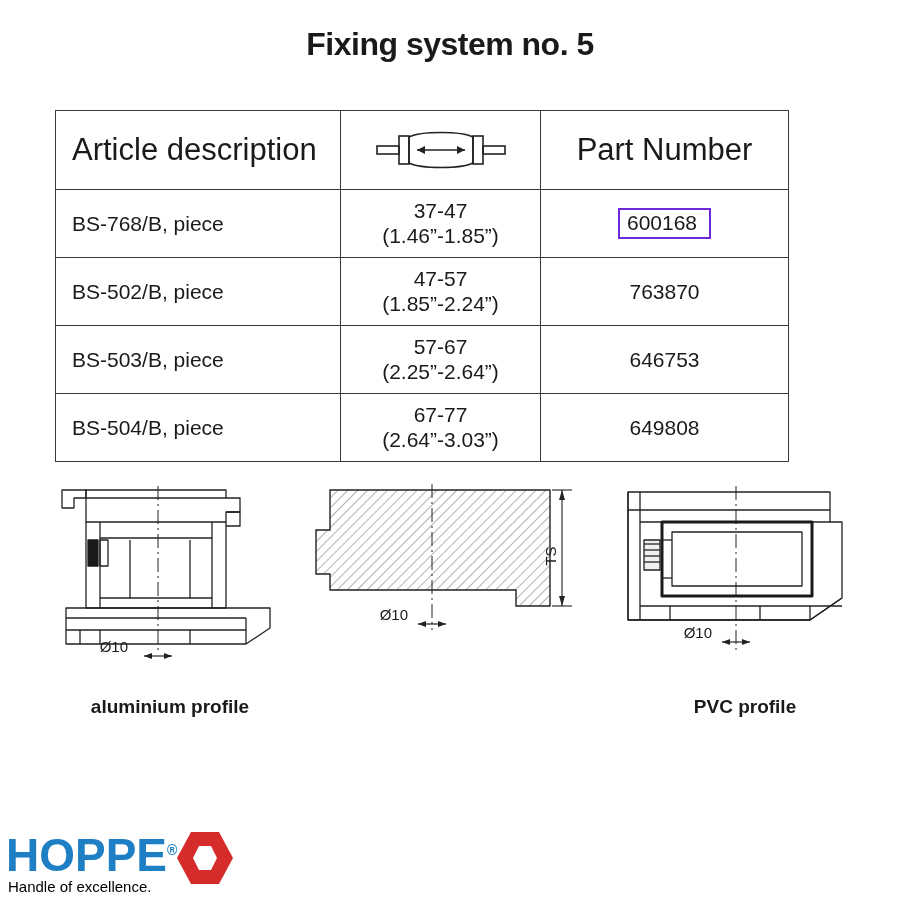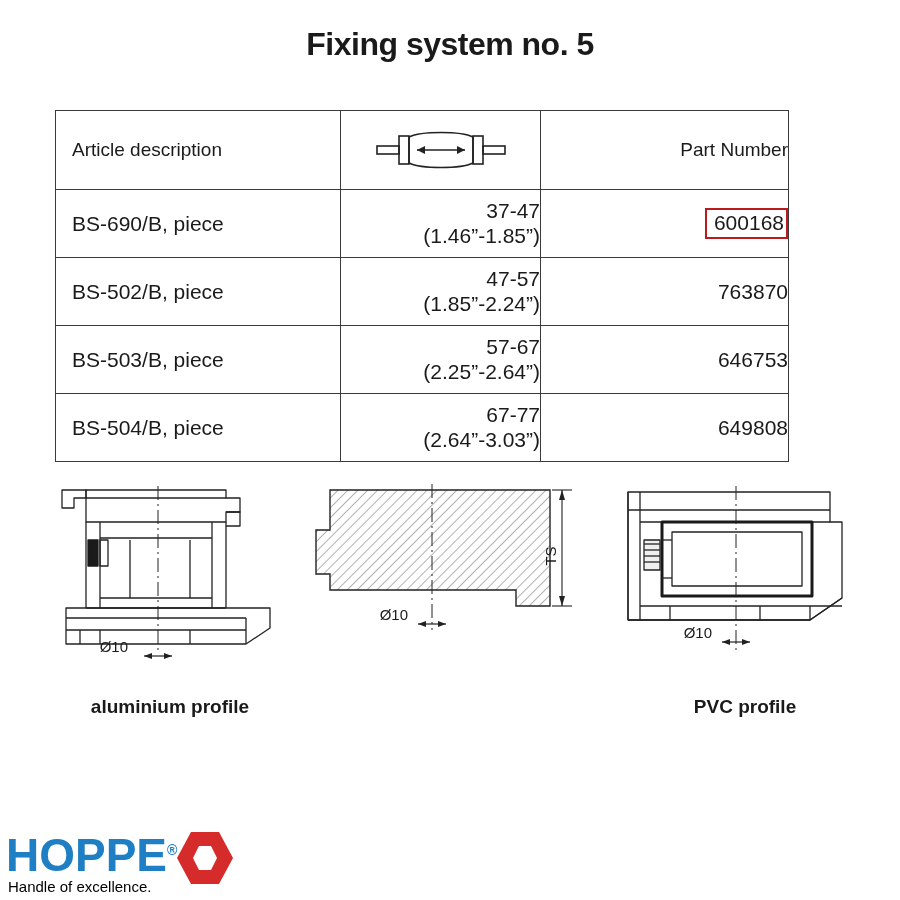--- a/index.html
+++ b/index.html
@@ -34,50 +34,50 @@
     top: 110px;
     left: 55px;
     width: 733px;
     border-collapse: collapse;
     table-layout: fixed;
   }
   .spec-table td, .spec-table th {
     border: 1px solid #3a3a3a;
     padding: 0;
     vertical-align: middle;
-    text-align: right;
+    text-align: center;
     font-size: 21px;
     font-weight: normal;
   }
   .col-desc { width: 285px; }
   .col-dim  { width: 200px; }
   .col-part { width: 248px; }
 
-  .head-row td { height: 78px; font-size: 19px; }
+  .head-row td { height: 78px; font-size: 31px; }
   .head-desc {
     text-align: left !important;
     padding-left: 16px !important;
   }
   .body-row td { height: 67px; }
   .cell-desc {
     text-align: left !important;
     padding-left: 16px !important;
     white-space: nowrap;
   }
   .dim-two-line {
     line-height: 1.18;
     font-size: 21px;
   }
   .dim-two-line .dim-a { display: block; }
   .dim-two-line .dim-b { display: block; }
 
   .part-highlight {
     display: inline-block;
-    border: 2px solid #b91c1c;
-    padding: 1px 2px 2px 7px;
+    border: 2px solid #6d28d9;
+    padding: 1px 12px 2px 7px;
     line-height: 1.1;
   }
 
   
   .icon-cell svg { display: block; margin: 0 auto; }
 
   
   .figures {
     position: absolute;
     top: 478px;
@@ -165,21 +165,21 @@
 
           <line x1="46" y1="22" x2="94" y2="22" stroke="#222" stroke-width="1.6"></line>
           <polygon points="46,22 54,18 54,26" fill="#222"></polygon>
           <polygon points="94,22 86,18 86,26" fill="#222"></polygon>
         </svg>
       </td>
       <td>Part Number</td>
     </tr>
 
     <tr class="body-row">
-      <td class="cell-desc">BS-690/B, piece</td>
+      <td class="cell-desc">BS-768/B, piece</td>
       <td class="dim-two-line">
         <span class="dim-a">37-47</span>
         <span class="dim-b">(1.46”-1.85”)</span>
       </td>
       <td>
         <span class="part-highlight">600168</span>
       </td>
     </tr>
 
     <tr class="body-row">

